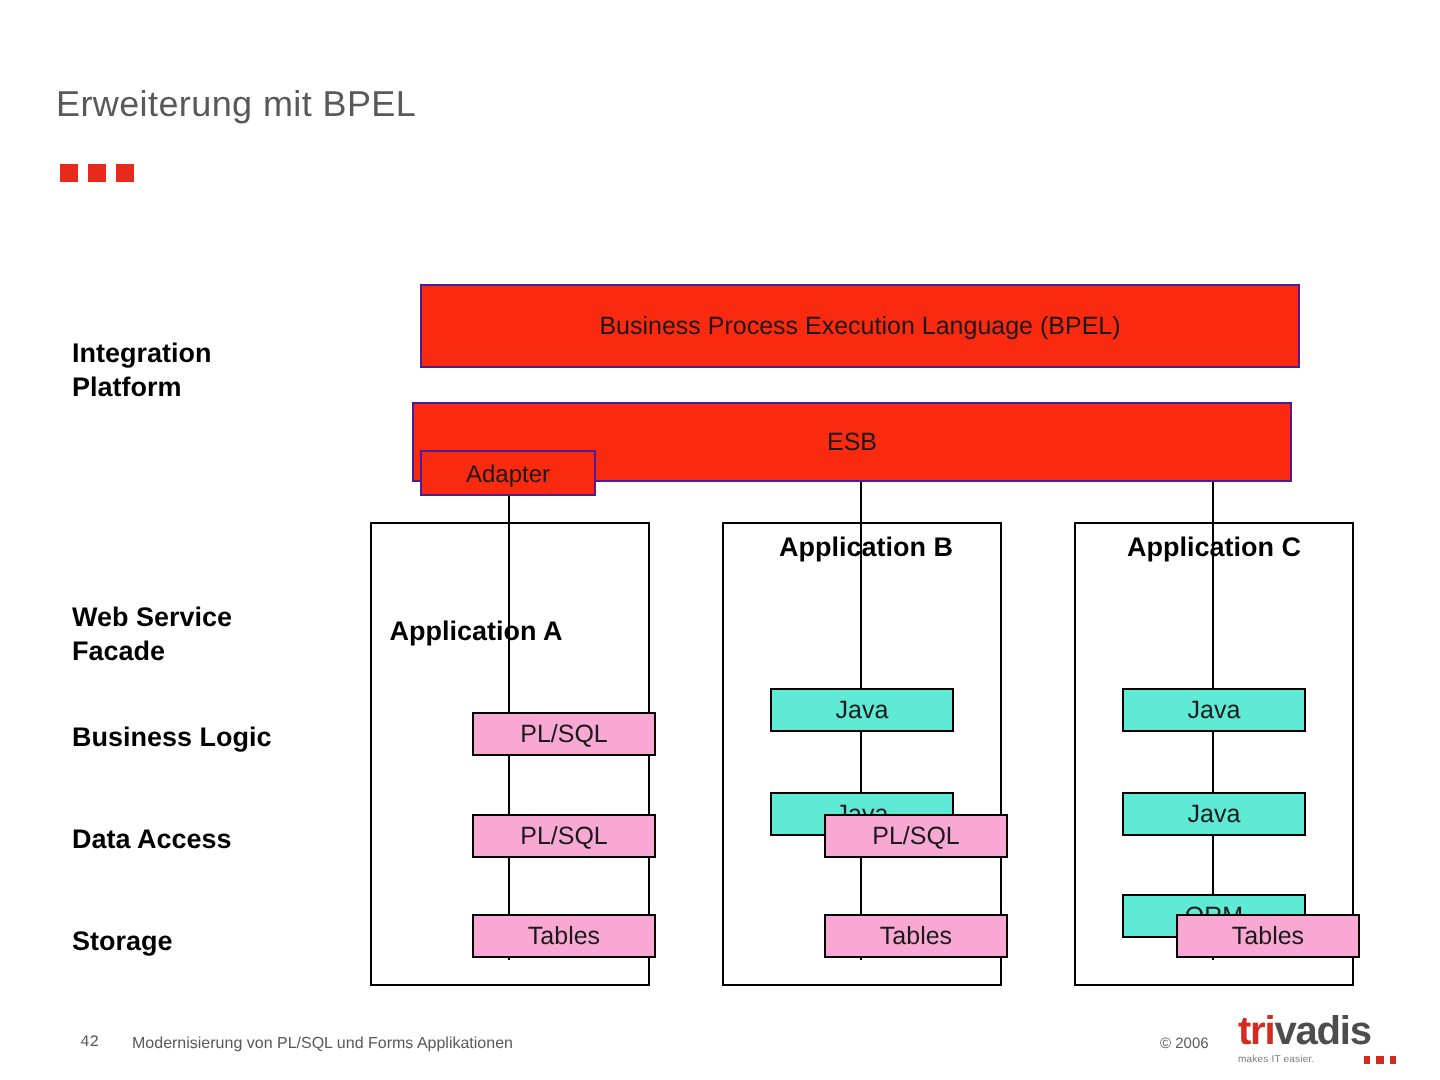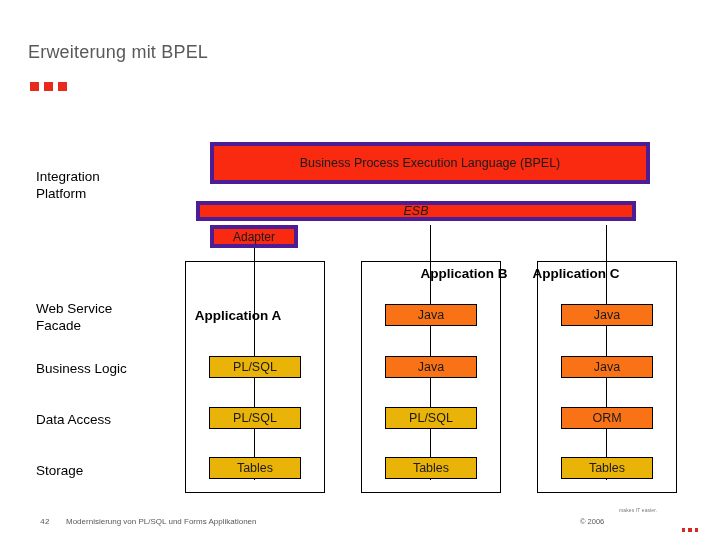--- a/index.html
+++ b/index.html
@@ -37,21 +37,21 @@
     display: block;
     width: 9px;
     height: 9px;
     background: #E8291C;
   }
 
   
   .left-label {
     position: absolute;
     font-size: 13.5px;
-    font-weight: normal;
+    font-weight: bold;
     line-height: 17px;
     color: #000000;
     white-space: pre-line;
   }
   #label-integration { left: 36px; top: 168px; }
   #label-wsfacade    { left: 36px; top: 300px; }
   #label-bizlogic    { left: 36px; top: 360px; }
   #label-dataaccess  { left: 36px; top: 411px; }
   #label-storage     { left: 36px; top: 462px; }
 
@@ -59,30 +59,30 @@
   .vline {
     position: absolute;
     width: 1px;
     background: #000000;
   }
 
   
   .red-bar {
     position: absolute;
     background: #FA2A11;
-    border: 4px solid #4c1d95;
+    border: 1px solid #4c1d95;
     box-sizing: border-box;
     display: flex;
     align-items: center;
     justify-content: center;
     font-size: 12.5px;
     color: #1a1a1a;
   }
   #bpel-bar    { left: 210px; top: 142px; width: 440px; height: 42px; }
-  #esb-bar     { left: 196px; top: 201px; width: 440px; height: 20px; font-style: italic; }
+  #esb-bar     { left: 206px; top: 201px; width: 440px; height: 40px; }
   #adapter-box { left: 210px; top: 225px; width: 88px;  height: 23px; font-size: 12px; }
 
   
   .app-col {
     position: absolute;
     top: 261px;
     width: 140px;
     height: 232px;
     border: 1px solid #000000;
     box-sizing: border-box;
@@ -95,38 +95,38 @@
   .app-title {
     position: absolute;
     top: 266px;
     width: 140px;
     text-align: center;
     font-size: 13.5px;
     font-weight: bold;
     color: #000000;
   }
   #app-title-a { left: 168px; margin-top: 42px; }
-  #app-title-b { left: 350px; padding-left: 44px; }
-  #app-title-c { left: 506px; }
+  #app-title-b { left: 363px; }
+  #app-title-c { left: 537px; }
 
   
   .comp-box {
     position: absolute;
     width: 92px;
     height: 22px;
     border: 1px solid #000000;
     box-sizing: border-box;
     display: flex;
     align-items: center;
     justify-content: center;
     font-size: 12.5px;
     color: #1a1a1a;
   }
-  .comp-green  { background: #eab308; }
-  .comp-orange { background: #f97316; }
+  .comp-green  { background: #f9a8d4; margin-left: 27px; }
+  .comp-orange { background: #5eead4; margin-top: 40px; }
 
   
   .col-a { left: 209px; }
   .col-b { left: 385px; }
   .col-c { left: 561px; }
 
   .row-ws      { top: 304px; }
   .row-bl      { top: 356px; }
   .row-da      { top: 407px; }
   .row-storage { top: 457px; }
@@ -243,19 +243,20 @@
 
 <div class="comp-box comp-green col-a row-storage">Tables</div>
 <div class="comp-box comp-green col-b row-storage">Tables</div>
 <div class="comp-box comp-green col-c row-storage">Tables</div>
 
 <div id="footer-page">42</div>
 <div id="footer-text">Modernisierung von PL/SQL und Forms Applikationen</div>
 <div id="footer-copyright">© 2006</div>
 
 <div id="footer-logo">
+  <div id="logo-wordmark"><span id="logo-tri">tri</span><span id="logo-vadis">vadis</span></div>
   <div id="logo-tagline">makes IT easier.</div>
   <div id="logo-dots">
     <span></span>
     <span></span>
     <span></span>
   </div>
 </div>
 
 </body></html>

